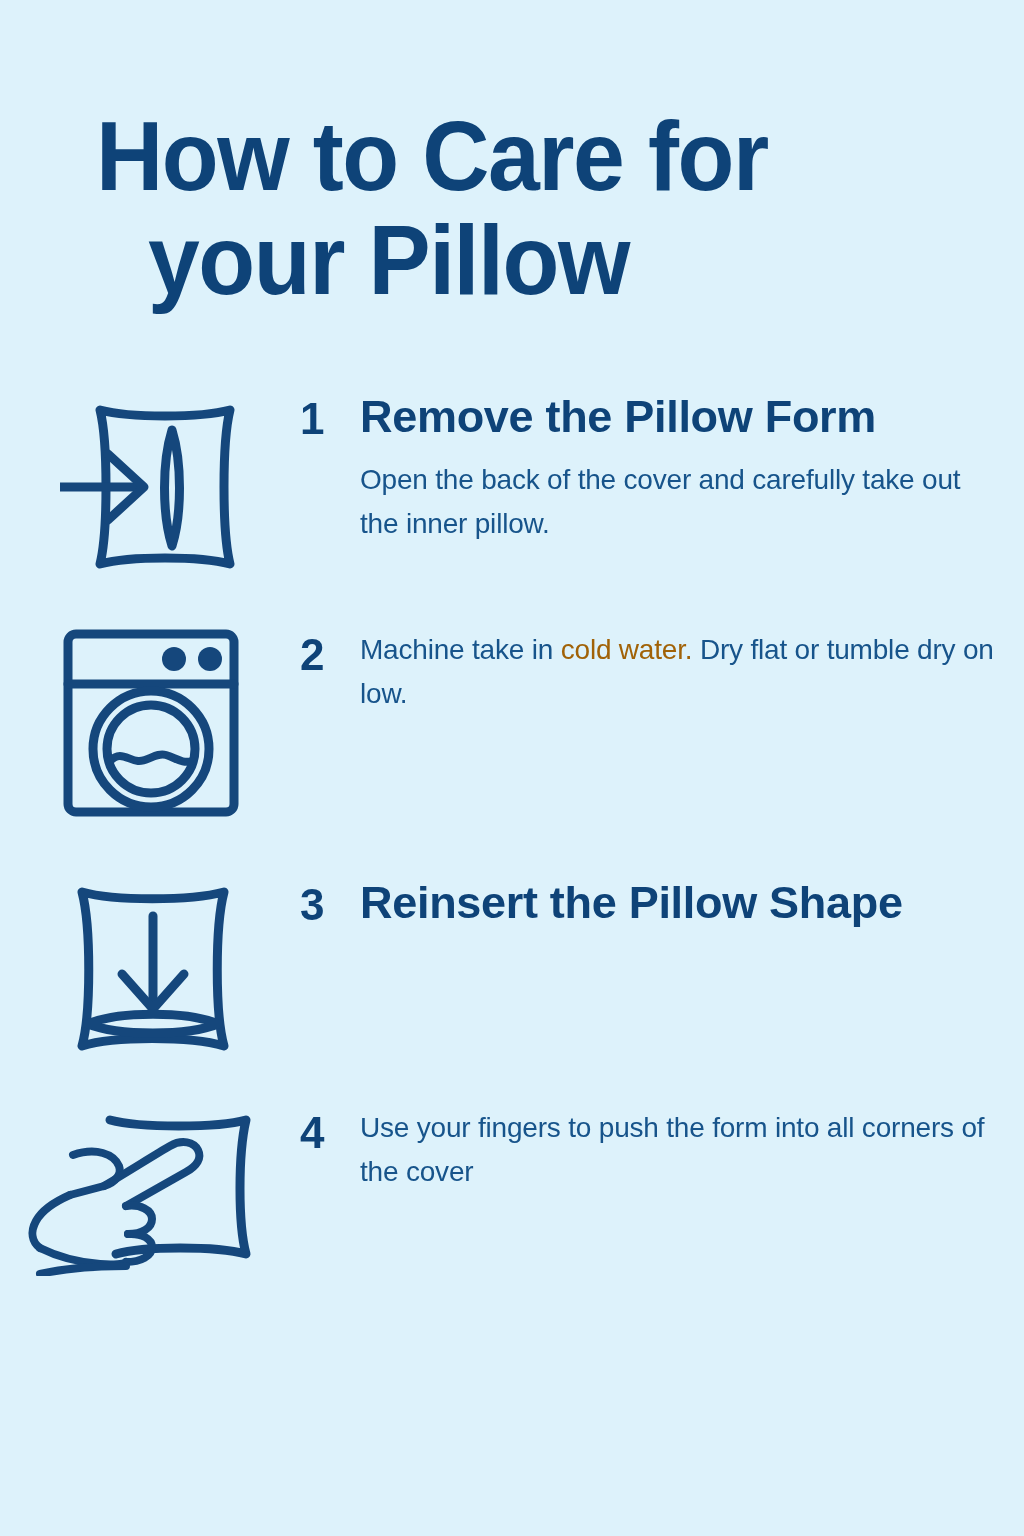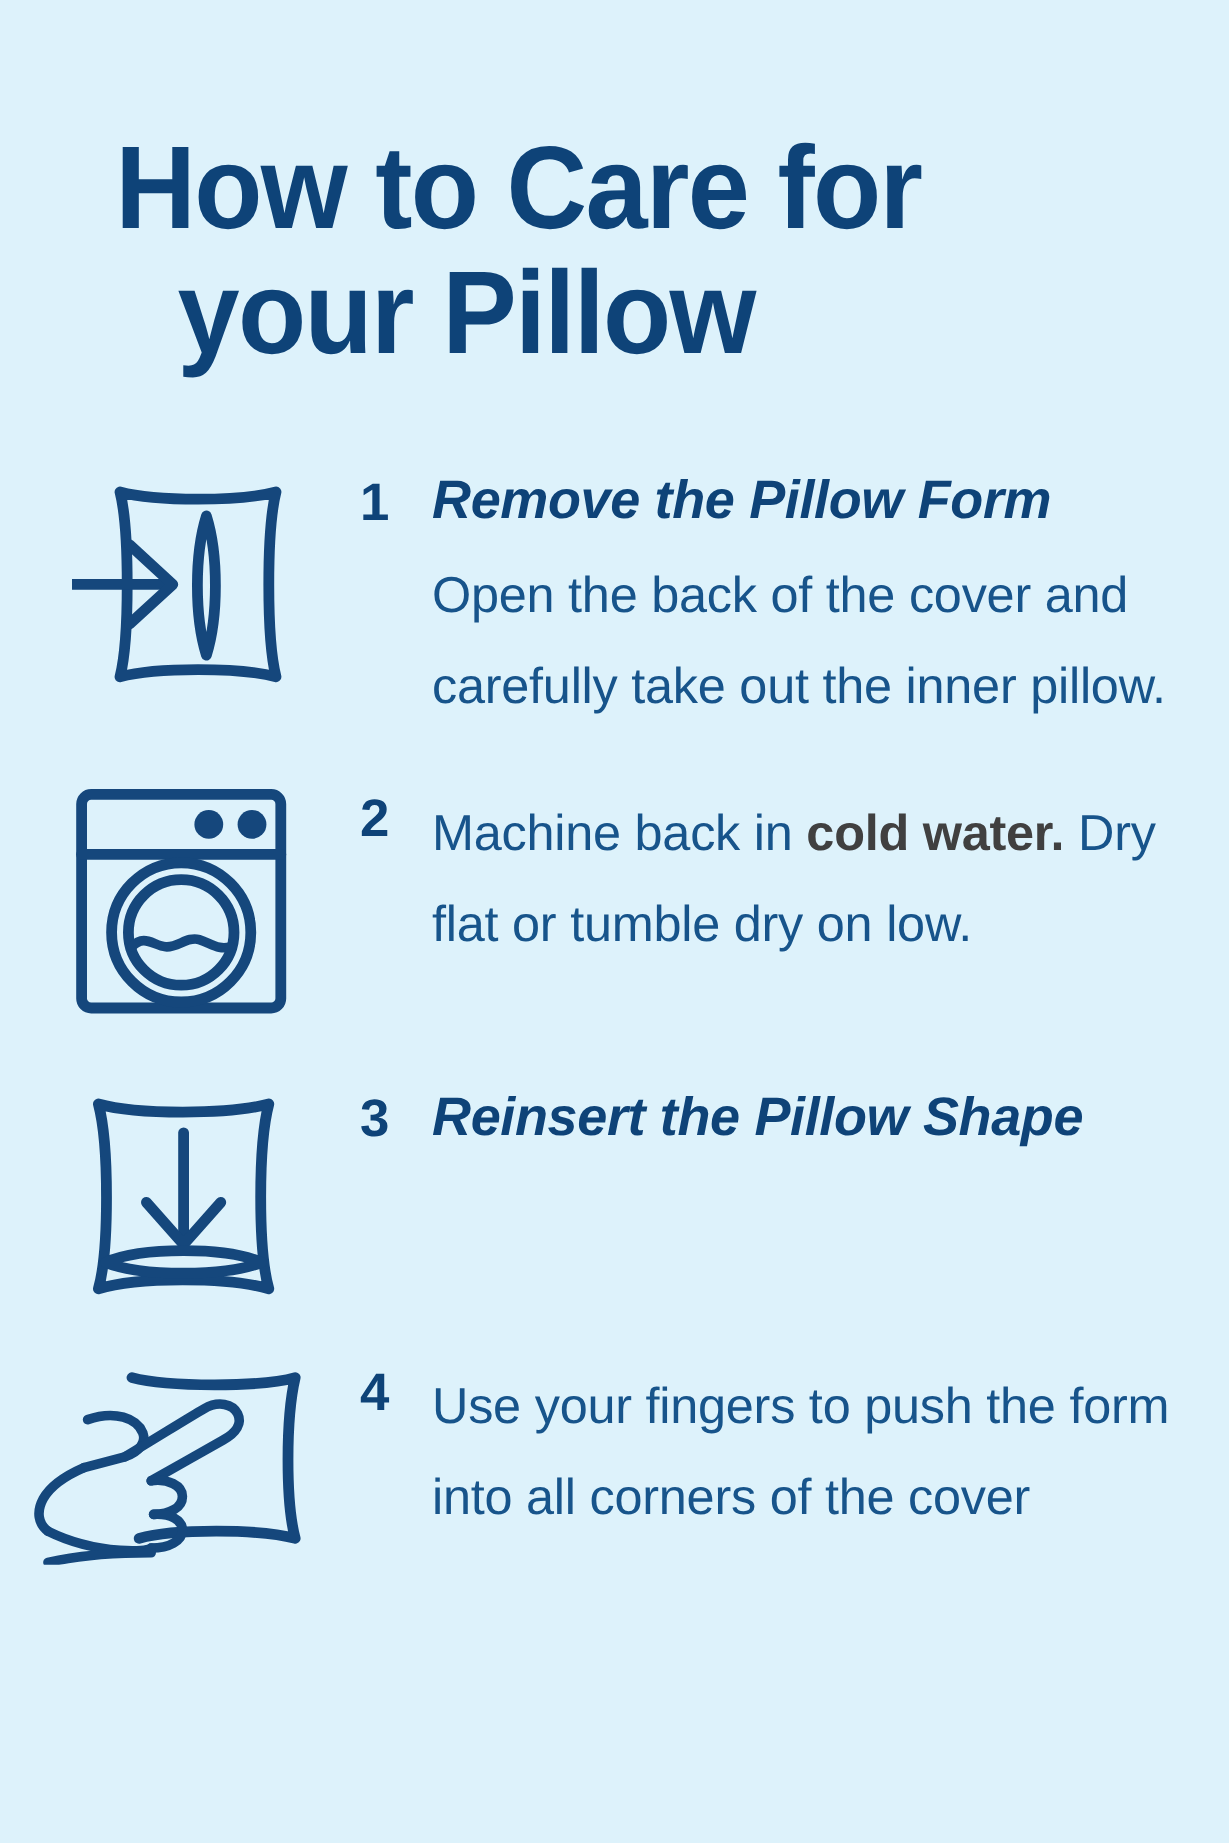--- a/index.html
+++ b/index.html
@@ -86,33 +86,32 @@
   }
   .step-head {
     font-family: "Liberation Sans Narrow", "Liberation Sans", sans-serif;
     font-size: 45px;
     line-height: 50px;
     font-weight: 700;
     color: #0e4378;
     letter-spacing: -0.3px;
     white-space: nowrap;
     margin-bottom: 16px;
-    font-style: italic;
   }
   .step-desc {
     font-family: "Liberation Sans Narrow", "Liberation Sans", sans-serif;
-    font-size: 42px;
-    line-height: 76px;
+    font-size: 28px;
+    line-height: 44px;
     font-weight: 400;
     color: #17548b;
     letter-spacing: -0.2px;
   }
   .step-desc b {
-    font-weight: 700;
-    color: #404040;
+    font-weight: 400;
+    color: #a16207;
   }
 
   
   .step.s1 { margin-bottom: 46px; }
   .step.s2 { margin-bottom: 60px; }
   .step.s3 { margin-bottom: 46px; }
   .step.s4 { margin-bottom: 0; }
 
   .step.s2 .step-icon { padding-left: 62px; }
   .step.s4 .step-icon { padding-left: 18px; }
@@ -156,21 +155,21 @@
           <path class="ink" d="M6 56 L172 56"></path>
           <circle class="ink-fill" cx="112" cy="31" r="12"></circle>
           <circle class="ink-fill" cx="148" cy="31" r="12"></circle>
           <circle class="ink" cx="89" cy="121" r="58"></circle>
           <circle class="ink" cx="89" cy="121" r="44"></circle>
           <path class="ink-thin" d="M48 133 C58 122 66 132 76 133 C86 134 94 124 104 127 C114 130 120 136 130 133"></path>
         </svg>
       </div>
       <div class="step-num">2</div>
       <div class="step-body">
-        <div class="step-desc"><span>Machine back in </span><b>cold water.</b><span> Dry flat or tumble dry on low.</span></div>
+        <div class="step-desc"><span>Machine take in </span><b>cold water.</b><span> Dry flat or tumble dry on low.</span></div>
       </div>
     </div>
 
     <div class="step s3">
       <div class="step-icon">
         <svg width="192" height="182" viewBox="0 0 192 182">
           <path class="ink" d="M22 14 C54 23 130 23 164 14 C155 48 155 136 164 168 C130 158 54 158 22 168 C31 136 31 48 22 14 Z"></path>
           <path class="ink" d="M93 38 L93 125"></path>
           <path class="ink" d="M62 96 L93 131 L124 96"></path>
           <path class="ink" d="M28 146 C58 133 128 133 158 146 C128 158 58 158 28 146 Z"></path>

